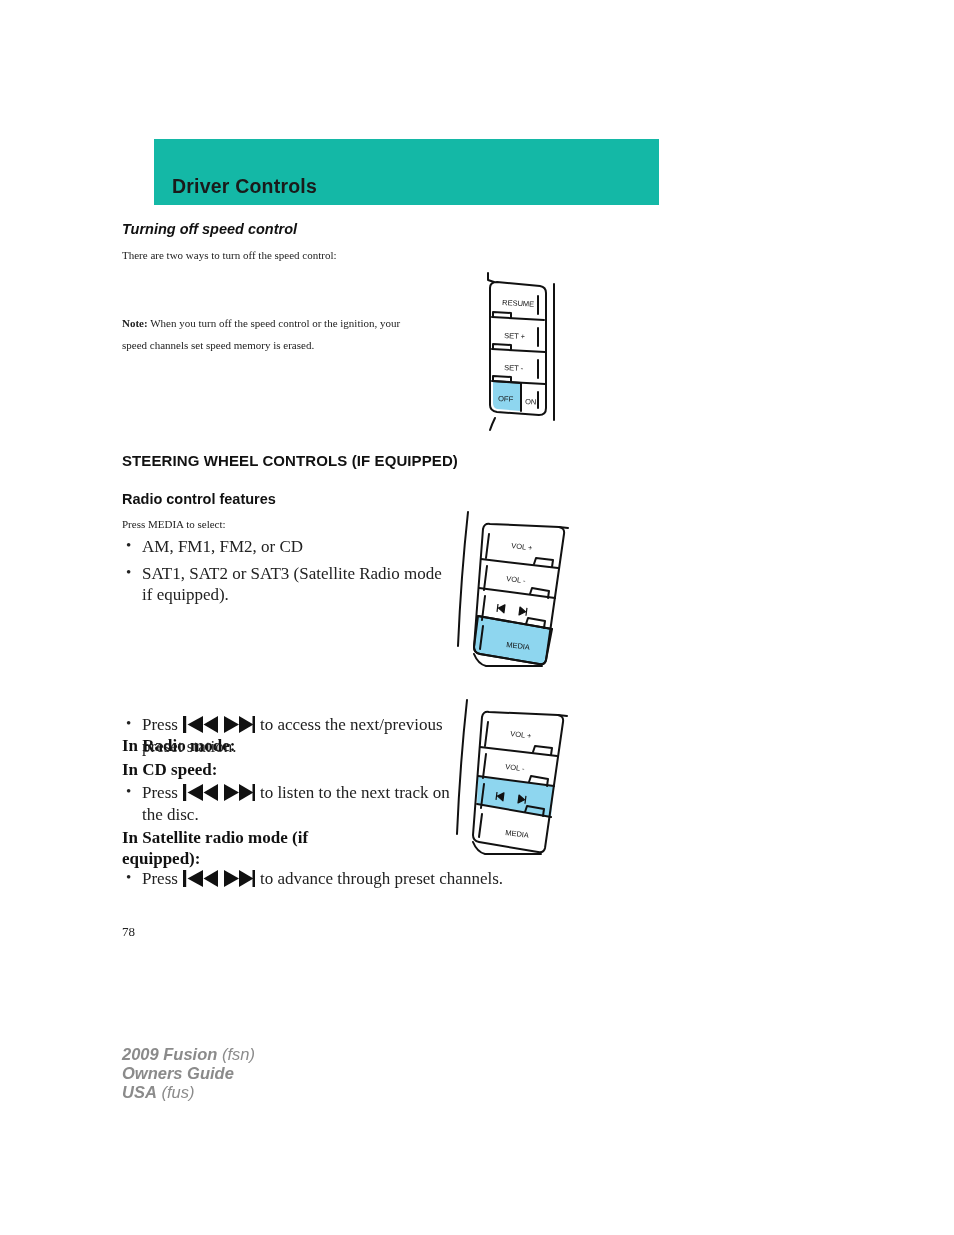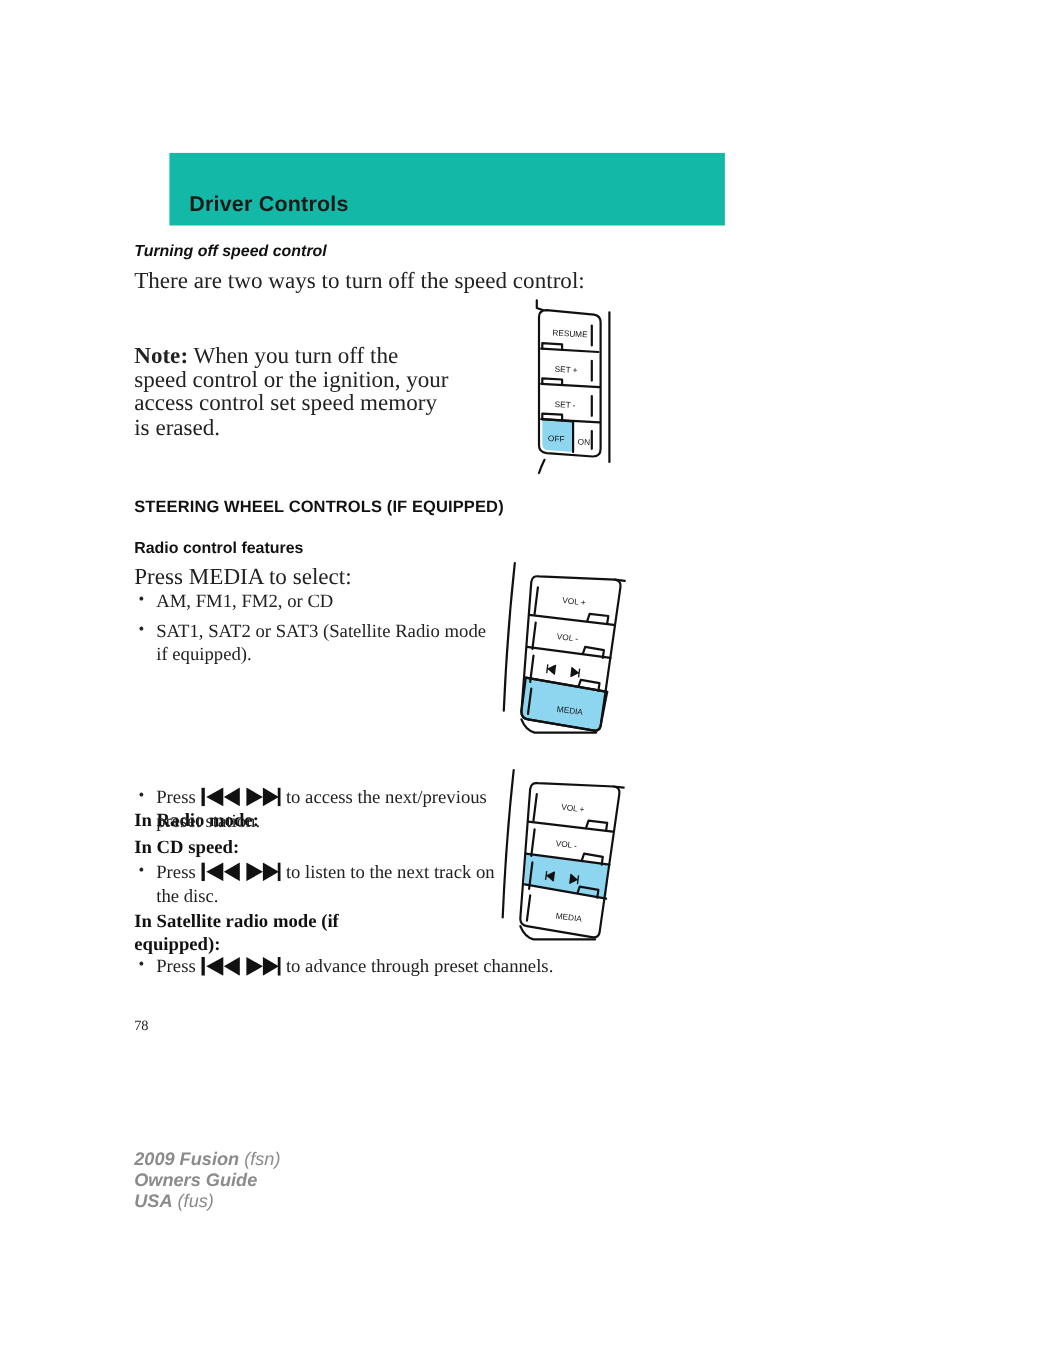--- a/index.html
+++ b/index.html
@@ -66,21 +66,21 @@
   h3.sub-bold {
     font-family: "Liberation Sans", sans-serif;
     font-weight: bold;
     font-size: 14.5px;
     margin: 0;
     color: #111;
   }
 
   p.body {
     font-family: "Liberation Serif", serif;
-    font-size: 21px;
+    font-size: 11px;
     line-height: 21.5px;
     margin: 0;
     color: #222;
   }
   p.body b, span.lead {
     font-weight: bold;
   }
 
   ul.bullets {
     list-style: none;
@@ -159,21 +159,21 @@
   <div class="col" style="top:221px;">
     <h3 class="sub-italic">Turning off speed control</h3>
   </div>
 
   <div class="col" style="top:245px;">
     <p class="body">There are two ways to turn off the speed control:</p>
   </div>
 
 
   <div class="col" style="top:313px; width:290px;">
-    <p class="body"><b>Note:</b><span> When you turn off the speed control or the ignition, your access control set speed memory is erased.</span></p>
+    <p class="body"><b>Note:</b><span> When you turn off the speed control or the ignition, your speed channels set speed memory is erased.</span></p>
   </div>
 
   <div class="fig" style="left:466px; top:268px;">
     <svg width="100" height="168" viewBox="0 0 100 168" xmlns="http://www.w3.org/2000/svg">
       <g fill="none" stroke="#111" stroke-width="2" stroke-linejoin="round" stroke-linecap="round">
 
         <path d="M22 5 L22 12 L28 14"></path>
 
         <path d="M24 20 Q24 14 31 14 L74 18 Q80 19 80 25 L80 140 Q80 147 73 147 L31 144 Q24 143 24 137 Z" fill="#ffffff"></path>
 

